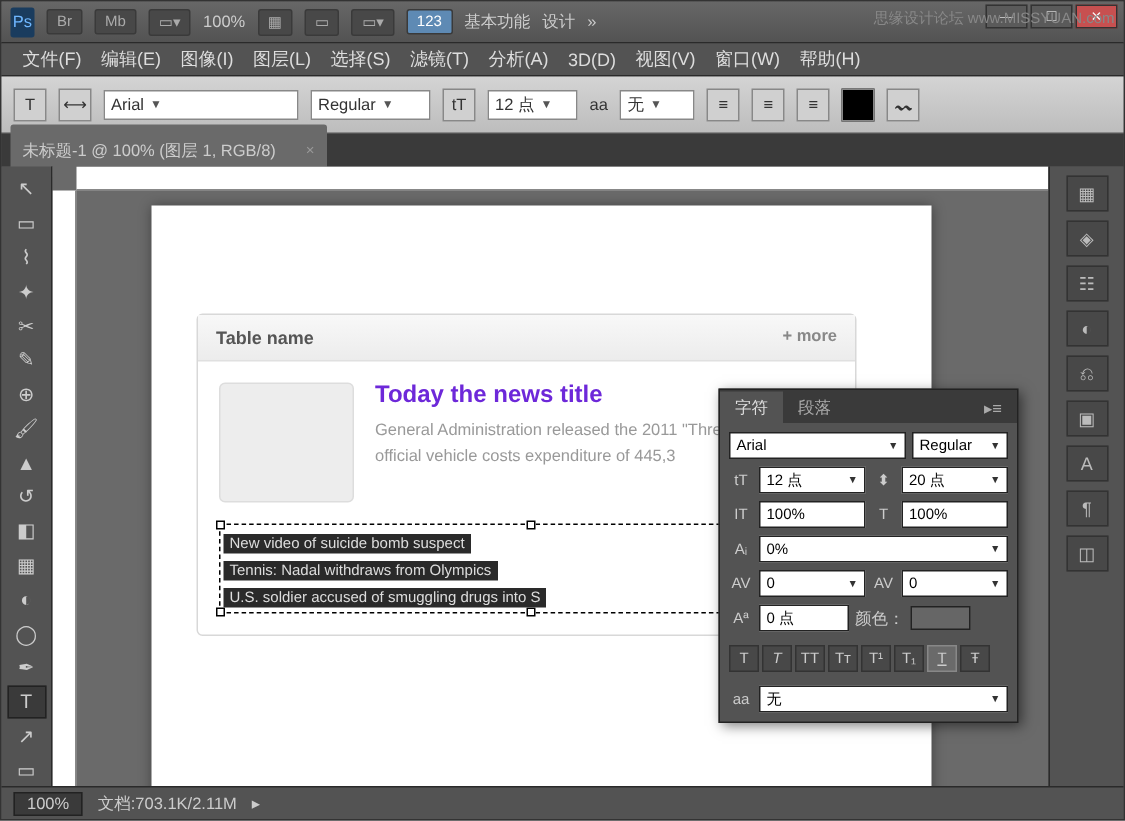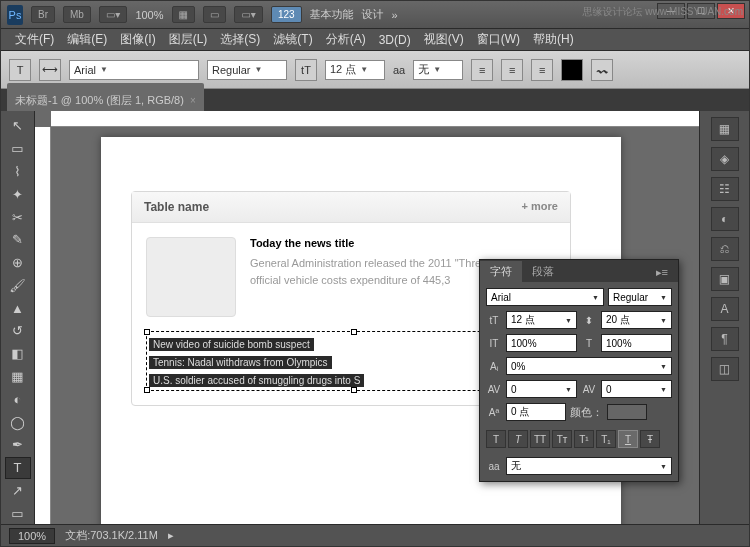--- a/index.html
+++ b/index.html
@@ -9,33 +9,33 @@
 .ps-logo{width:16px;height:20px;background:#1a3c5e;color:#6fb7ff;display:flex;align-items:center;justify-content:center;font-weight:normal;font-size:11px;border-radius:2px}
 .tb-btn{padding:2px 6px;border:1px solid #3a3a3a;background:#484848;color:#aaa;font-size:10px;border-radius:2px}
 .tb-btn.active{background:#5e8ab4;color:#fff}
 .menubar{height:22px;background:#535353;display:flex;align-items:center;padding:0 8px;gap:1px;color:#ddd;font-size:12px;border-bottom:1px solid #2a2a2a}
 .menu-item{padding:2px 6px;cursor:default}
 .optbar{height:38px;background:linear-gradient(#d4d4d4,#bdbdbd);display:flex;align-items:center;padding:0 8px;gap:8px;border-bottom:1px solid #888;font-size:11px;color:#333}
 .opt-sel{background:#fff;border:1px solid #888;padding:2px 4px;font-size:11px;height:20px;display:flex;align-items:center;gap:4px}
 .opt-sel .arrow{font-size:8px;color:#555}
 .icon-box{width:22px;height:22px;border:1px solid #888;background:#d0d0d0;display:flex;align-items:center;justify-content:center;font-size:11px}
 .tabbar{height:22px;background:#3a3a3a;display:flex;align-items:center;padding:0 6px;color:#ccc;font-size:11px}
-.doc-tab{background:#6a6a6a;padding:10px 8px;display:flex;align-items:center;gap:6px;border-radius:2px 2px 0 0}
+.doc-tab{background:#6a6a6a;padding:10px 8px;display:flex;align-items:center;gap:20px;border-radius:2px 2px 0 0}
 .doc-tab .x{color:#999;font-size:10px}
 .workspace{position:absolute;top:110px;left:34px;right:50px;bottom:22px;background:#6a6a6a;overflow:hidden}
 .ruler-h{position:absolute;top:0;left:16px;right:0;height:16px;background:#fff;border-bottom:1px solid #888;font-size:8px;color:#666}
 .ruler-v{position:absolute;top:16px;left:0;width:16px;bottom:0;background:#fff;border-right:1px solid #888;font-size:8px;color:#666}
 .canvas-wrap{position:absolute;top:16px;left:16px;right:0;bottom:0;background:#6a6a6a;overflow:hidden}
 .canvas{position:absolute;top:10px;left:50px;width:520px;height:400px;background:#fff;box-shadow:0 0 8px rgba(0,0,0,.4)}
-.card{position:absolute;top:54px;left:30px;width:440px;border:1px solid #d8d8d8;border-radius:4px;background:#fff}
+.card{position:absolute;top:72px;left:30px;width:440px;border:1px solid #d8d8d8;border-radius:4px;background:#fff}
 .card-head{background:linear-gradient(#f8f8f8,#ececec);padding:8px 12px;display:flex;justify-content:space-between;font-size:12px;color:#555;font-weight:bold;border-bottom:1px solid #e0e0e0}
 .card-head .more{font-weight:bold;font-size:11px;color:#888}
 .card-body{padding:14px;display:flex;gap:14px}
 .thumb{width:90px;height:80px;background:#ededed;border:1px solid #ddd;border-radius:4px;flex-shrink:0}
-.news-title{color:#000000;font-weight:bold;font-size:11px;margin-bottom:6px}
+.news-title{color:#6d28d9;font-weight:bold;font-size:16px;margin-bottom:6px}
 .news-desc{color:#999;font-size:11px;line-height:1.5}
 .card-list{padding:0 14px 14px;position:relative}
 .sel-box{border:1px dashed #000;padding:2px;position:relative}
 .list-line{background:#2a2a2a;color:#ddd;font-size:10px;padding:1px 4px;margin-bottom:1px;display:inline-block}
 .handle{width:6px;height:6px;background:#fff;border:1px solid #000;position:absolute}
 .toolbox{position:absolute;top:110px;left:0;width:34px;bottom:22px;background:#535353;border-right:1px solid #2a2a2a;display:flex;flex-direction:column;align-items:center;padding-top:4px;gap:1px}
 .tool{width:26px;height:22px;display:flex;align-items:center;justify-content:center;color:#ccc;font-size:13px;border:1px solid transparent}
 .tool.active{background:#3a3a3a;border:1px solid #222}
 .rpanel{position:absolute;top:110px;right:0;width:50px;bottom:22px;background:#535353;border-left:1px solid #2a2a2a;display:flex;flex-direction:column;align-items:center;padding-top:6px;gap:6px}
 .rp-btn{width:28px;height:24px;background:#484848;border:1px solid #333;display:flex;align-items:center;justify-content:center;color:#bbb;font-size:12px}

